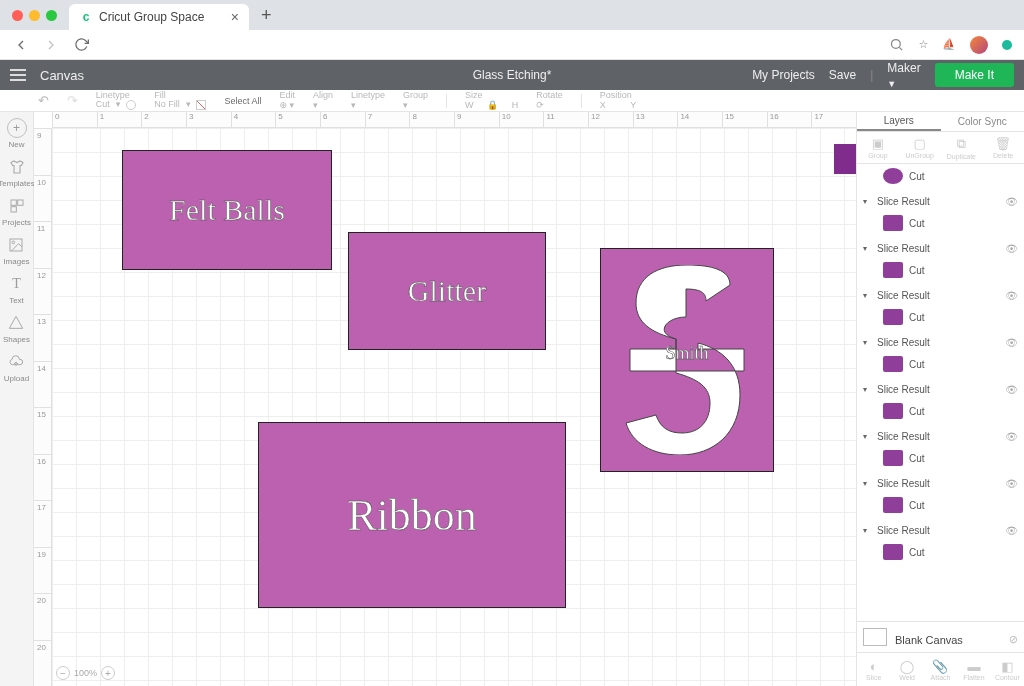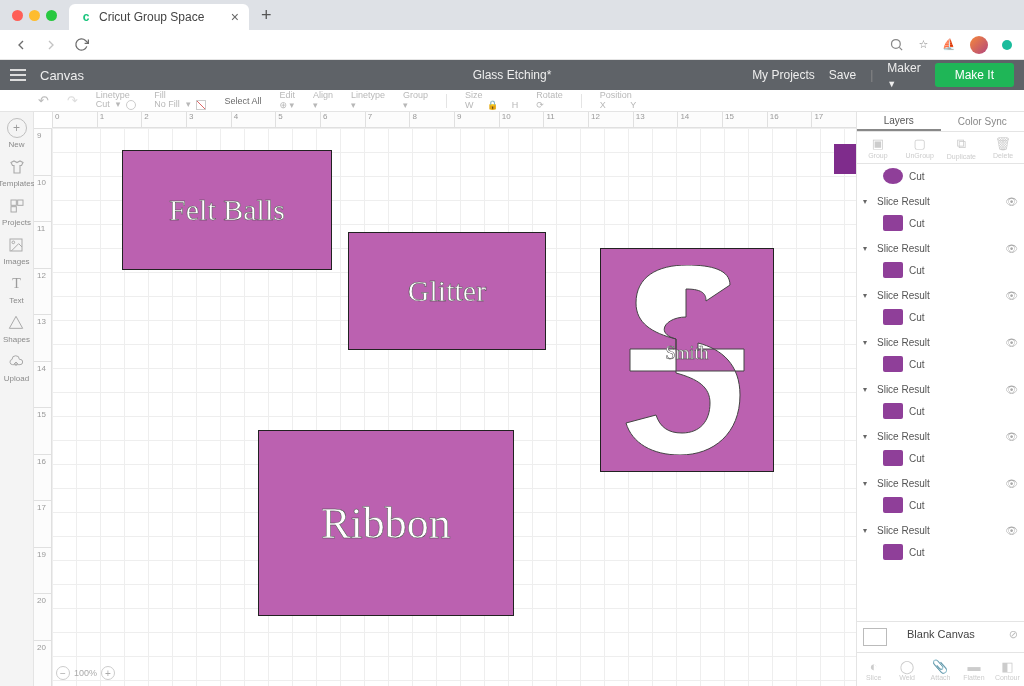--- a/index.html
+++ b/index.html
@@ -71,21 +71,21 @@
   .rp-tools{display:flex;height:32px;border-bottom:1px solid #e4e4e4;}
   .rp-tools div{flex:1;display:flex;flex-direction:column;align-items:center;justify-content:center;font-size:7px;color:#ccc;gap:1px;}
   .rp-tools .ic{font-size:13px;}
   .layers{flex:1;overflow-y:auto;}
   .layer-row{display:flex;align-items:center;padding:4px 6px;font-size:10px;color:#555;gap:6px;position:relative;}
   .layer-row.head{font-size:10px;padding-top:8px;}
   .layer-row .exp{font-size:8px;color:#666;width:8px;}
   .layer-row .thumb{width:20px;height:16px;background:#8f3f99;border-radius:2px;flex-shrink:0;}
   .layer-row .eye{margin-left:auto;color:#aaa;}
   .layer-row.child{padding-left:26px;}
-  .blank{display:flex;align-items:flex-start;padding:6px;gap:20px;border-top:1px solid #e4e4e4;}
+  .blank{display:flex;align-items:flex-end;padding:6px;gap:8px;border-top:1px solid #e4e4e4;}
   .blank .sw{width:24px;height:18px;background:#fff;border:1px solid #bbb;}
   .blank .eye{margin-left:auto;color:#bbb;}
   .rp-bottom{display:flex;height:34px;border-top:1px solid #e4e4e4;}
   .rp-bottom div{flex:1;display:flex;flex-direction:column;align-items:center;justify-content:center;font-size:7px;color:#ccc;}
   .rp-bottom .ic{font-size:13px;}
   
   svg{display:block;}
 </style>
 </head>
 <body>
@@ -303,21 +303,21 @@
         <div>20</div>
       </div>
     <div class="grid">
       <div class="corner-piece"></div>
       <div class="shape" style="left:70px;top:22px;width:210px;height:120px;">
           <span>Felt Balls</span>
         </div>
       <div class="shape" style="left:296px;top:104px;width:198px;height:118px;">
           <span>Glitter</span>
         </div>
-      <div class="shape" style="left:206px;top:302px;width:256px;height:186px;">
+      <div class="shape" style="left:206px;top:294px;width:308px;height:186px;">
           <span style="font-size:44px;">Ribbon</span>
         </div>
 
       <div class="shape" style="left:548px;top:104px;width:174px;height:224px;flex-direction:column;margin-top:16px;">
         <svg width="130" height="190" viewBox="0 0 130 190">
           <path fill="#fff" stroke="#444" stroke-width="1" d="M108 20 C108 5 90 0 65 0 C35 0 14 12 14 38 C14 58 30 68 54 74 L54 84 L8 84 L8 106 L122 106 L122 84 L76 84 L76 78 C100 84 118 100 118 130 C118 168 92 190 58 190 C30 190 10 178 4 158 L34 150 C38 162 46 168 60 168 C78 168 88 156 88 138 C88 122 76 114 54 108 L54 106 L54 106 L54 106 C54 106 54 106 54 106 L54 84 L54 74 C32 68 44 52 64 52 L64 24 C82 24 84 30 84 36 Z"></path>
         </svg>
         <span style="position:absolute;top:94px;font-size:18px;">Smith</span>
       </div>
     </div>

